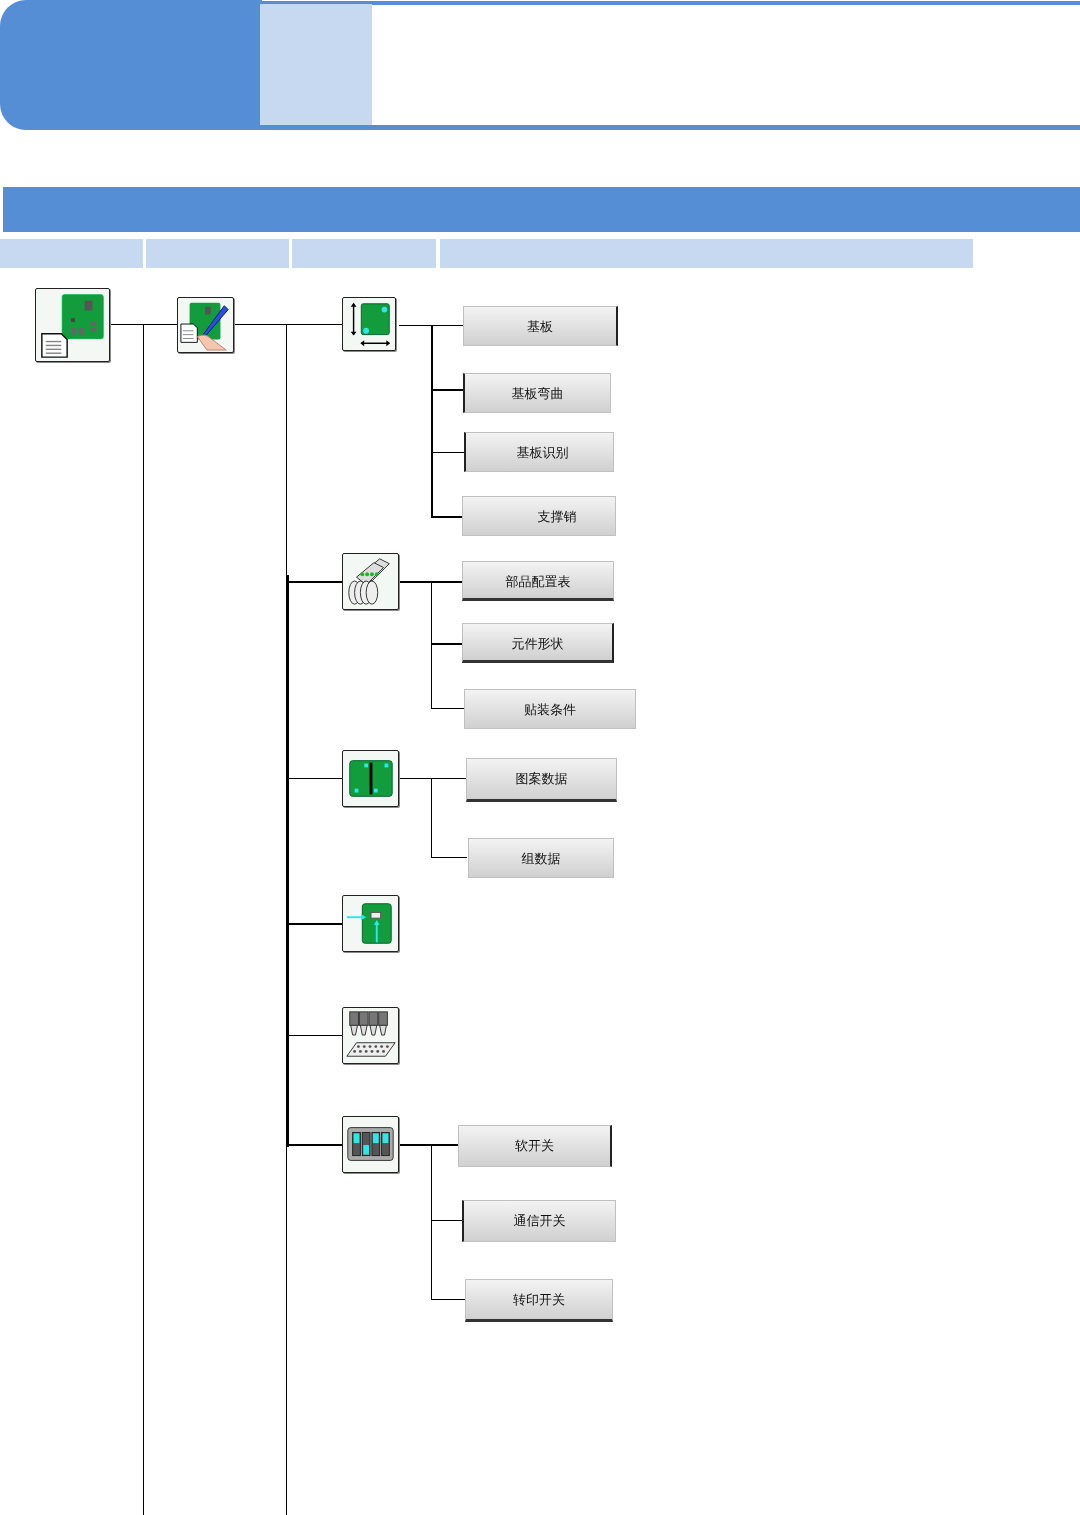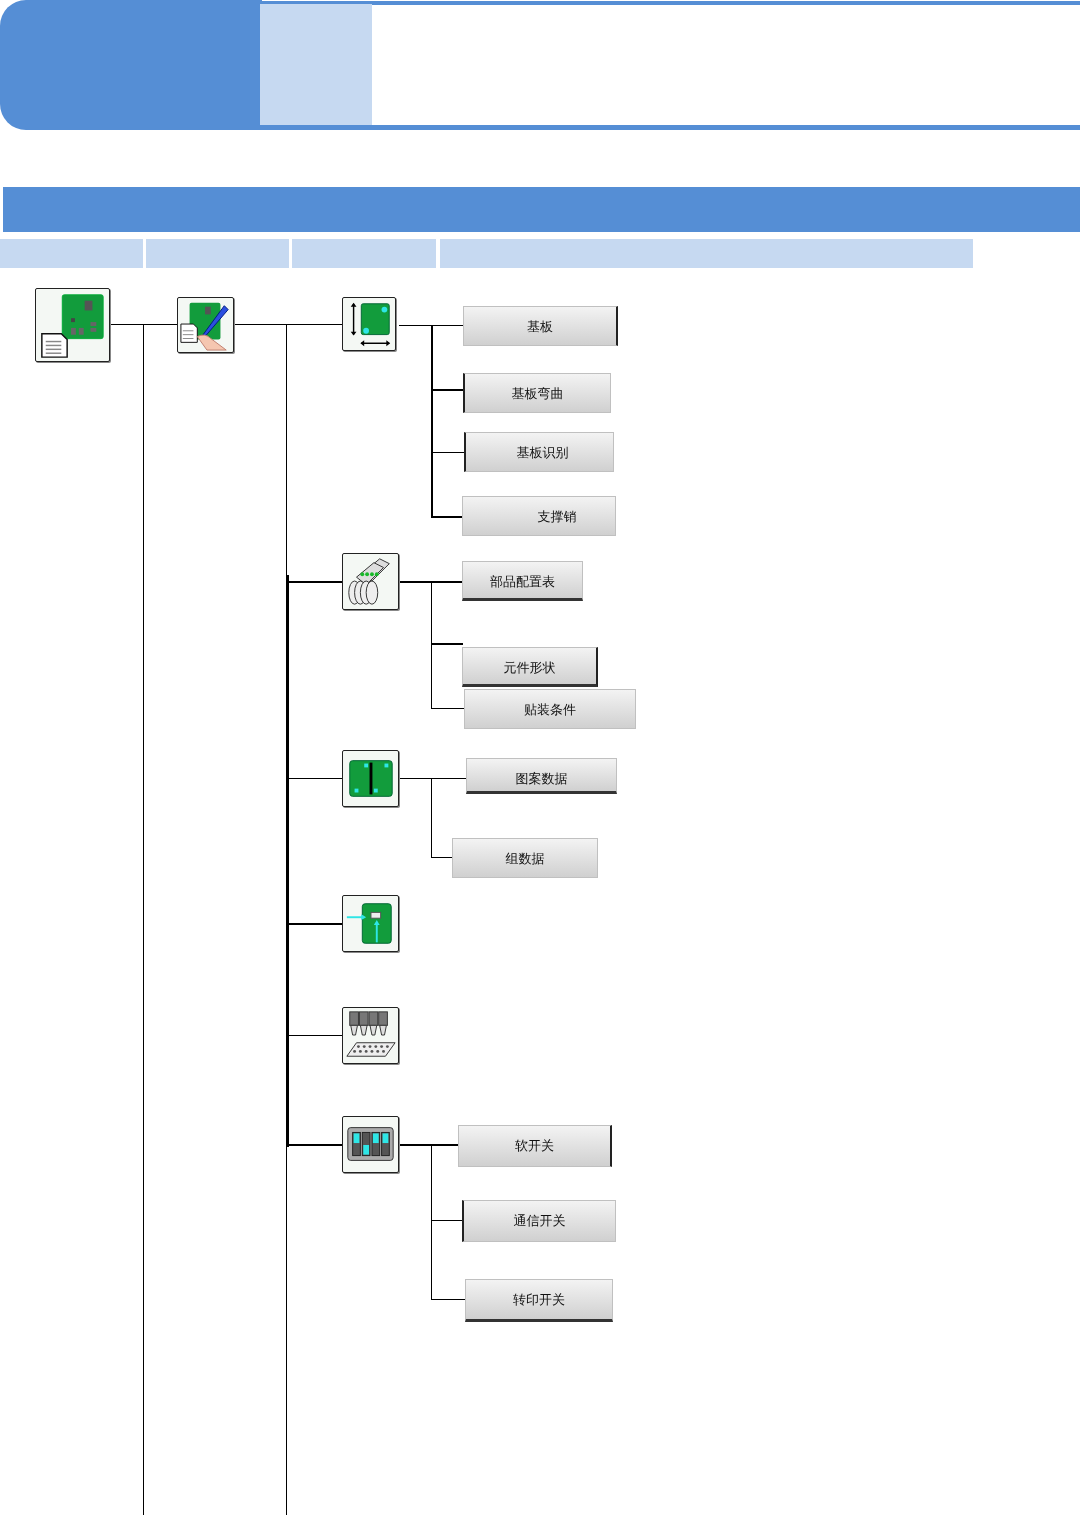--- a/index.html
+++ b/index.html
@@ -216,22 +216,22 @@
     <rect x="31" y="17" width="6" height="10" fill="#2ee6e6"></rect>
     <rect x="41" y="17" width="6" height="10" fill="#2ee6e6"></rect>
   </svg>
 </div>
 
 <div class="btn rb" style="left:463px;top:306px;width:155px;">基板</div>
 <div class="btn lb" style="left:463px;top:373px;width:148px;">基板弯曲</div>
 <div class="btn lb" style="left:464px;top:432px;width:150px;padding-left:6px;">基板识别</div>
 <div class="btn" style="left:462px;top:496px;width:154px;padding-left:36px;">支撑销</div>
 
-<div class="btn bb" style="left:462px;top:561px;width:121px;">部品配置表</div>
-<div class="btn rb bb" style="left:462px;top:647px;width:136px;">元件形状</div>
+<div class="btn bb" style="left:462px;top:561px;width:152px;">部品配置表</div>
+<div class="btn rb bb" style="left:462px;top:623px;width:152px;">元件形状</div>
 <div class="btn" style="left:464px;top:689px;width:172px;">贴装条件</div>
 
-<div class="btn bb" style="left:466px;top:758px;width:151px;height:36px;line-height:40px;">图案数据</div>
-<div class="btn" style="left:452px;top:838px;width:146px;">组数据</div>
+<div class="btn bb" style="left:466px;top:758px;width:151px;height:44px;line-height:40px;">图案数据</div>
+<div class="btn" style="left:468px;top:838px;width:146px;">组数据</div>
 
 <div class="btn rb" style="left:458px;top:1125px;width:154px;height:42px;">软开关</div>
 <div class="btn lb" style="left:462px;top:1200px;width:154px;height:42px;">通信开关</div>
 <div class="btn bb" style="left:465px;top:1279px;width:148px;height:43px;">转印开关</div>
 
 </body></html>

